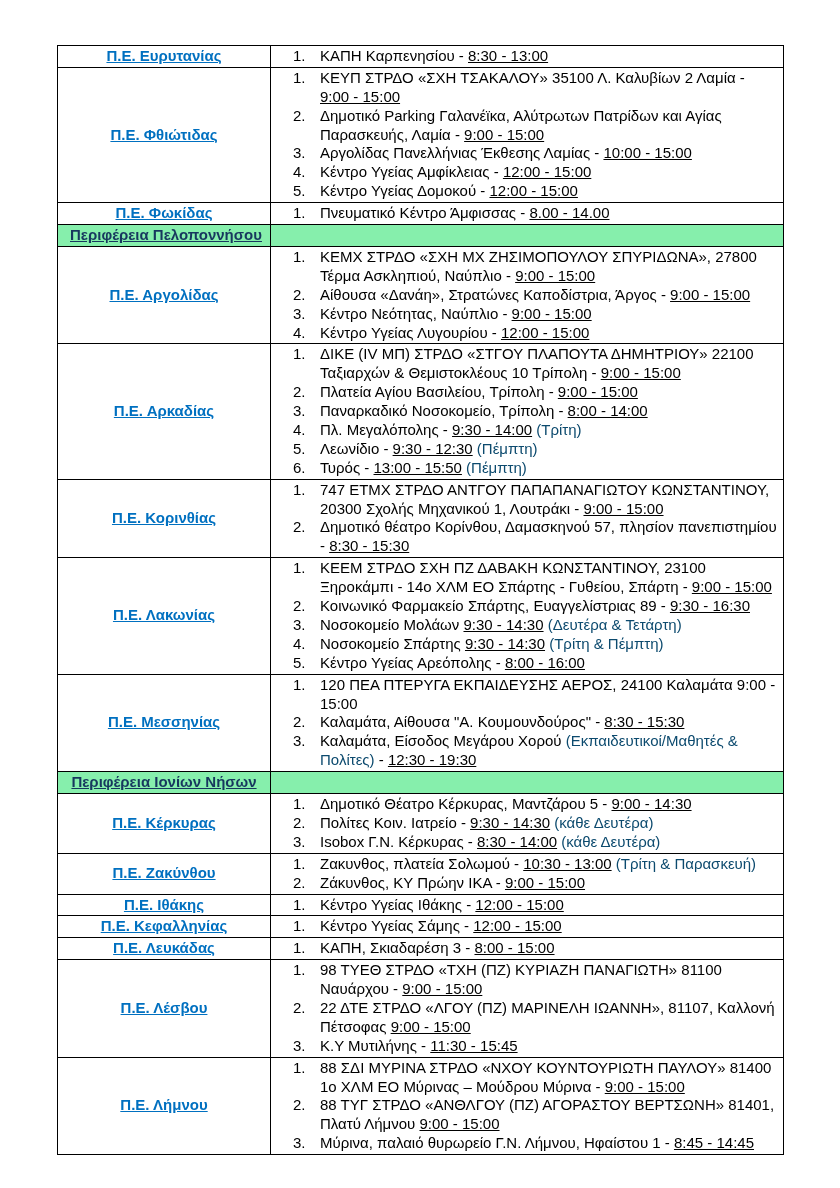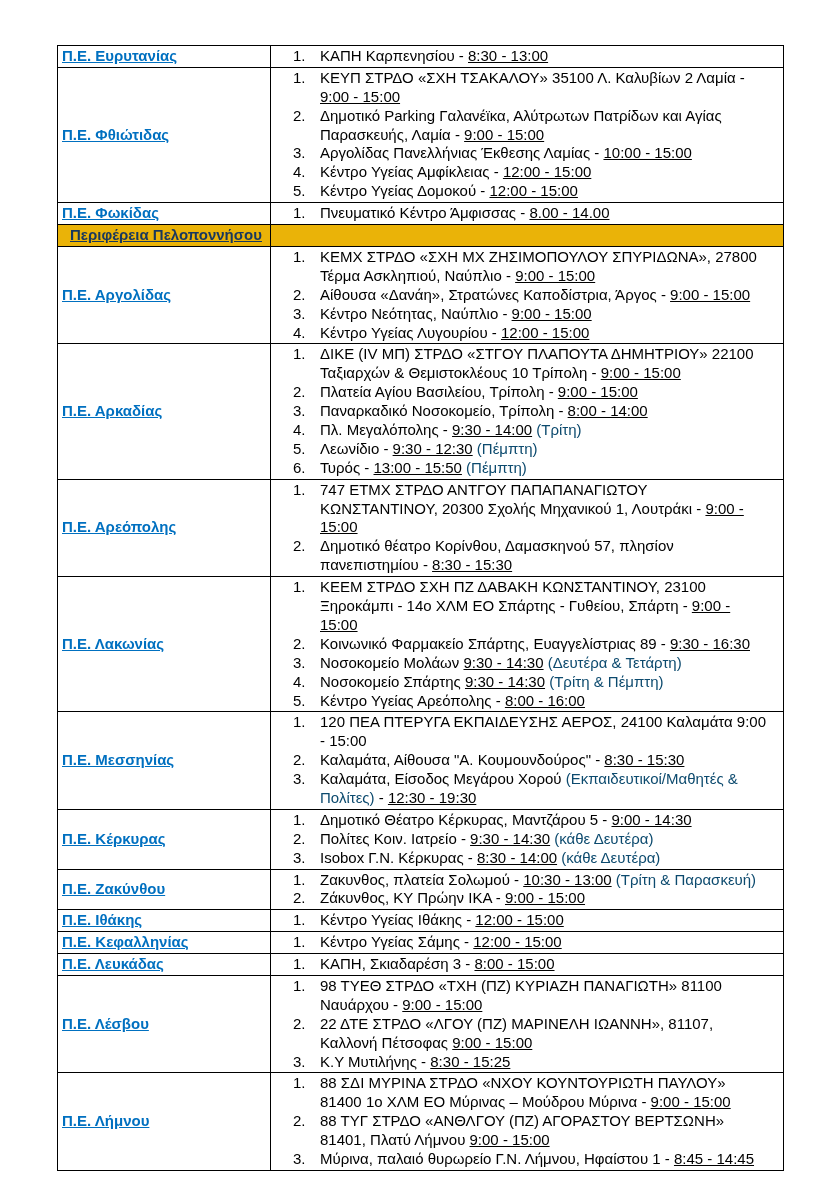--- a/index.html
+++ b/index.html
@@ -9,28 +9,28 @@
     color: #000000;
     -webkit-font-smoothing: antialiased;
   }
   .page { position: absolute; left: 0; top: 0; width: 840px; height: 1188px; background: #fff; }
   table.schedule {
     position: absolute; left: 57px; top: 45px; width: 727px;
     border-collapse: collapse; table-layout: fixed;
     font-size: 15px; line-height: 1.26;
   }
   table.schedule td { border: 1px solid #000; vertical-align: middle; }
-  td.label-cell { width: 204px; text-align: left; padding: 1px 4px; }
-  td.items-cell { padding: 1px 16px 1px 0; }
+  td.label-cell { width: 204px; text-align: center; padding: 1px 4px; }
+  td.items-cell { padding: 1px 6px 1px 0; }
   .unit-label {
     color: #0070C0; font-weight: bold; text-decoration: underline;
     white-space: nowrap;
   }
   tr.section-row td {
-    background: #eab308; height: 19px; padding: 1px 12px;
+    background: #86efac; height: 19px; padding: 1px 12px;
   }
   .section-label-text {
     color: #17375E; font-weight: bold; text-decoration: underline;
     white-space: nowrap;
   }
   ol.loc-list { margin: 0; padding: 0 0 0 22px; list-style: none; counter-reset: item; }
   ol.loc-list li {
     counter-increment: item; position: relative; padding-left: 27px;
     text-align: left;
   }
@@ -98,21 +98,21 @@
               <li><span class="seg-plain">ΔΙΚΕ (IV ΜΠ) ΣΤΡΔΟ «ΣΤΓΟΥ ΠΛΑΠΟΥΤΑ ΔΗΜΗΤΡΙΟΥ» 22100 Ταξιαρχών &amp; Θεμιστοκλέους 10 Τρίπολη - </span><span class="seg-time">9:00 - 15:00</span></li>
               <li><span class="seg-plain">Πλατεία Αγίου Βασιλείου, Τρίπολη - </span><span class="seg-time">9:00 - 15:00</span></li>
               <li><span class="seg-plain">Παναρκαδικό Νοσοκομείο, Τρίπολη - </span><span class="seg-time">8:00 - 14:00</span></li>
               <li><span class="seg-plain">Πλ. Μεγαλόπολης - </span><span class="seg-time">9:30 - 14:00</span><span class="seg-plain"> </span><span class="seg-red">(Τρίτη)</span></li>
               <li><span class="seg-plain">Λεωνίδιο - </span><span class="seg-time">9:30 - 12:30</span><span class="seg-plain"> </span><span class="seg-red">(Πέμπτη)</span></li>
               <li><span class="seg-plain">Τυρός - </span><span class="seg-time">13:00 - 15:50</span><span class="seg-plain"> </span><span class="seg-red">(Πέμπτη)</span></li>
             </ol>
           </td>
         </tr>
         <tr>
-          <td class="label-cell"><span class="unit-label">Π.Ε. Αρεόπολης</span></td>
+          <td class="label-cell"><span class="unit-label">Π.Ε. Κορινθίας</span></td>
           <td class="items-cell">
             <ol class="loc-list">
               <li><span class="seg-plain">747 ΕΤΜΧ ΣΤΡΔΟ ΑΝΤΓΟΥ ΠΑΠΑΠΑΝΑΓΙΩΤΟΥ ΚΩΝΣΤΑΝΤΙΝΟΥ, 20300 Σχολής Μηχανικού 1, Λουτράκι - </span><span class="seg-time">9:00 - 15:00</span></li>
               <li><span class="seg-plain">Δημοτικό θέατρο Κορίνθου, Δαμασκηνού 57, πλησίον πανεπιστημίου - </span><span class="seg-time">8:30 - 15:30</span></li>
             </ol>
           </td>
         </tr>
         <tr>
           <td class="label-cell"><span class="unit-label">Π.Ε. Λακωνίας</span></td>
           <td class="items-cell">
@@ -128,20 +128,24 @@
         <tr>
           <td class="label-cell"><span class="unit-label">Π.Ε. Μεσσηνίας</span></td>
           <td class="items-cell">
             <ol class="loc-list">
               <li><span class="seg-plain">120 ΠΕΑ ΠΤΕΡΥΓΑ ΕΚΠΑΙΔΕΥΣΗΣ ΑΕΡΟΣ, 24100 Καλαμάτα 9:00 - 15:00</span></li>
               <li><span class="seg-plain">Καλαμάτα, Αίθουσα "Α. Κουμουνδούρος" - </span><span class="seg-time">8:30 - 15:30</span></li>
               <li><span class="seg-plain">Καλαμάτα, Είσοδος Μεγάρου Χορού </span><span class="seg-red">(Εκπαιδευτικοί/Μαθητές &amp; Πολίτες)</span><span class="seg-plain"> - </span><span class="seg-time">12:30 - 19:30</span></li>
             </ol>
           </td>
         </tr>
+        <tr class="section-row">
+          <td class="label-cell"><span class="section-label-text">Περιφέρεια Ιονίων Νήσων</span></td>
+          <td class="items-cell"></td>
+        </tr>
         <tr>
           <td class="label-cell"><span class="unit-label">Π.Ε. Κέρκυρας</span></td>
           <td class="items-cell">
             <ol class="loc-list">
               <li><span class="seg-plain">Δημοτικό Θέατρο Κέρκυρας, Μαντζάρου 5 - </span><span class="seg-time">9:00 - 14:30</span></li>
               <li><span class="seg-plain">Πολίτες Κοιν. Ιατρείο - </span><span class="seg-time">9:30 - 14:30</span><span class="seg-plain"> </span><span class="seg-red">(κάθε Δευτέρα)</span></li>
               <li><span class="seg-plain">Isobox Γ.Ν. Κέρκυρας - </span><span class="seg-time">8:30 - 14:00</span><span class="seg-plain"> </span><span class="seg-red">(κάθε Δευτέρα)</span></li>
             </ol>
           </td>
         </tr>
@@ -177,21 +181,21 @@
               <li><span class="seg-plain">ΚΑΠΗ, Σκιαδαρέση 3 - </span><span class="seg-time">8:00 - 15:00</span></li>
             </ol>
           </td>
         </tr>
         <tr>
           <td class="label-cell"><span class="unit-label">Π.Ε. Λέσβου</span></td>
           <td class="items-cell">
             <ol class="loc-list">
               <li><span class="seg-plain">98 ΤΥΕΘ ΣΤΡΔΟ «ΤΧΗ (ΠΖ) ΚΥΡΙΑΖΗ ΠΑΝΑΓΙΩΤΗ» 81100 Ναυάρχου - </span><span class="seg-time">9:00 - 15:00</span></li>
               <li><span class="seg-plain">22 ΔΤΕ ΣΤΡΔΟ «ΛΓΟΥ (ΠΖ) ΜΑΡΙΝΕΛΗ ΙΩΑΝΝΗ», 81107, Καλλονή Πέτσοφας </span><span class="seg-time">9:00 - 15:00</span></li>
-              <li><span class="seg-plain">Κ.Υ Μυτιλήνης - </span><span class="seg-time">8:30 - 15:25</span></li>
+              <li><span class="seg-plain">Κ.Υ Μυτιλήνης - </span><span class="seg-time">11:30 - 15:45</span></li>
             </ol>
           </td>
         </tr>
         <tr>
           <td class="label-cell"><span class="unit-label">Π.Ε. Λήμνου</span></td>
           <td class="items-cell">
             <ol class="loc-list">
               <li><span class="seg-plain">88 ΣΔΙ ΜΥΡΙΝΑ ΣΤΡΔΟ «ΝΧΟΥ ΚΟΥΝΤΟΥΡΙΩΤΗ ΠΑΥΛΟΥ» 81400 1ο ΧΛΜ ΕΟ Μύρινας – Μούδρου Μύρινα - </span><span class="seg-time">9:00 - 15:00</span></li>
               <li><span class="seg-plain">88 ΤΥΓ ΣΤΡΔΟ «ΑΝΘΛΓΟΥ (ΠΖ) ΑΓΟΡΑΣΤΟΥ ΒΕΡΤΣΩΝΗ» 81401, Πλατύ Λήμνου </span><span class="seg-time">9:00 - 15:00</span></li>
               <li><span class="seg-plain">Μύρινα, παλαιό θυρωρείο Γ.Ν. Λήμνου, Ηφαίστου 1 - </span><span class="seg-time">8:45 - 14:45</span></li>

